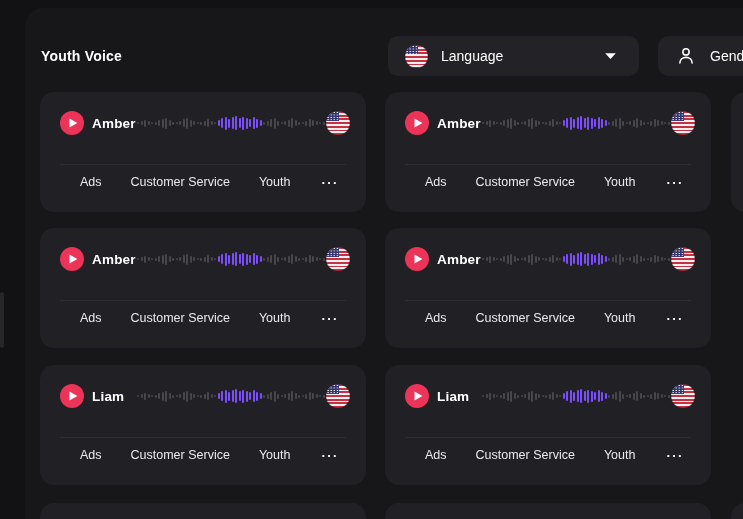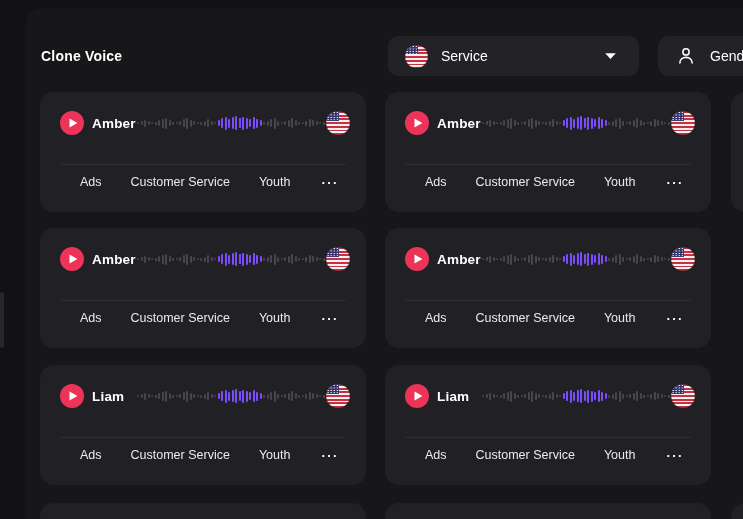--- a/index.html
+++ b/index.html
@@ -93,27 +93,27 @@
     position:absolute; left:0; top:292px; width:4px; height:56px;
     border-radius:2px; background:#27272a;
   }
 </style>
 </head>
 <body>
 
 <div class="panel"></div>
 <div class="scroll-thumb"></div>
 
-<div class="page-title">Clone Voice</div>
+<div class="page-title">Youth Voice</div>
 
 <button class="filter-btn" id="language-btn">
   <span class="flag small">
       <span class="canton"></span>
     </span>
-  <span class="label">Service</span>
+  <span class="label">Language</span>
   <span class="caret">
     <svg width="13" height="8" viewBox="0 0 13 8">
         <path d="M1.2 1.2 L6.5 7 L11.8 1.2 Z" fill="#fff"></path>
       </svg>
   </span>
 </button>
 
 <button class="filter-btn" id="gender-btn">
   <span class="person-icon">
     <svg width="22" height="22" viewBox="0 0 24 24" fill="none" stroke="#fff" stroke-width="1.7" stroke-linecap="round" stroke-linejoin="round">

